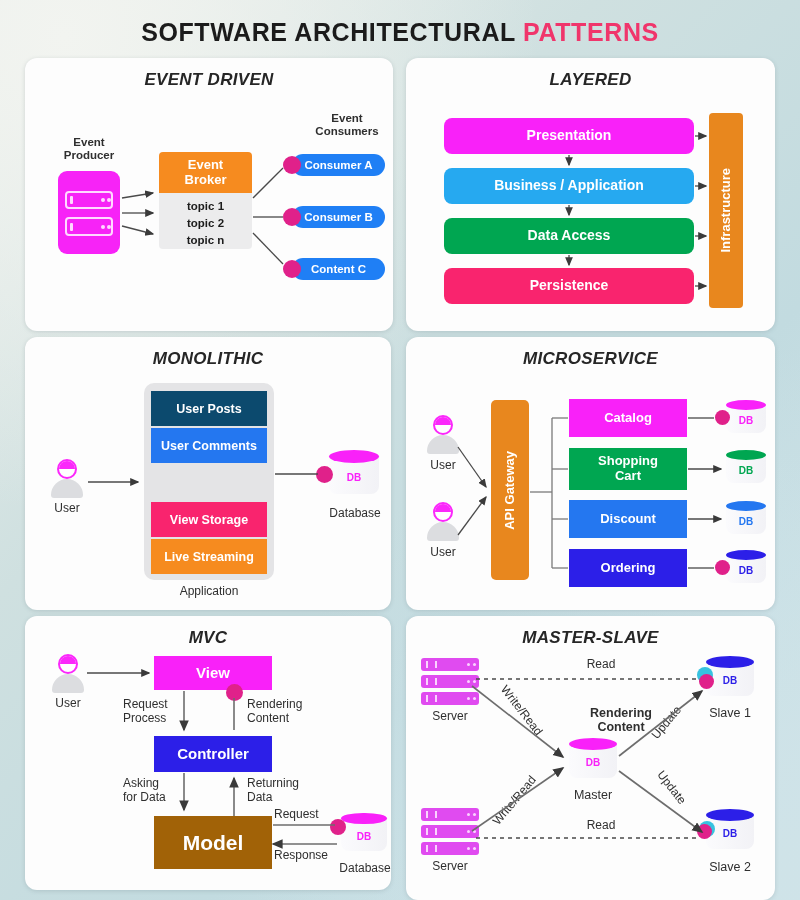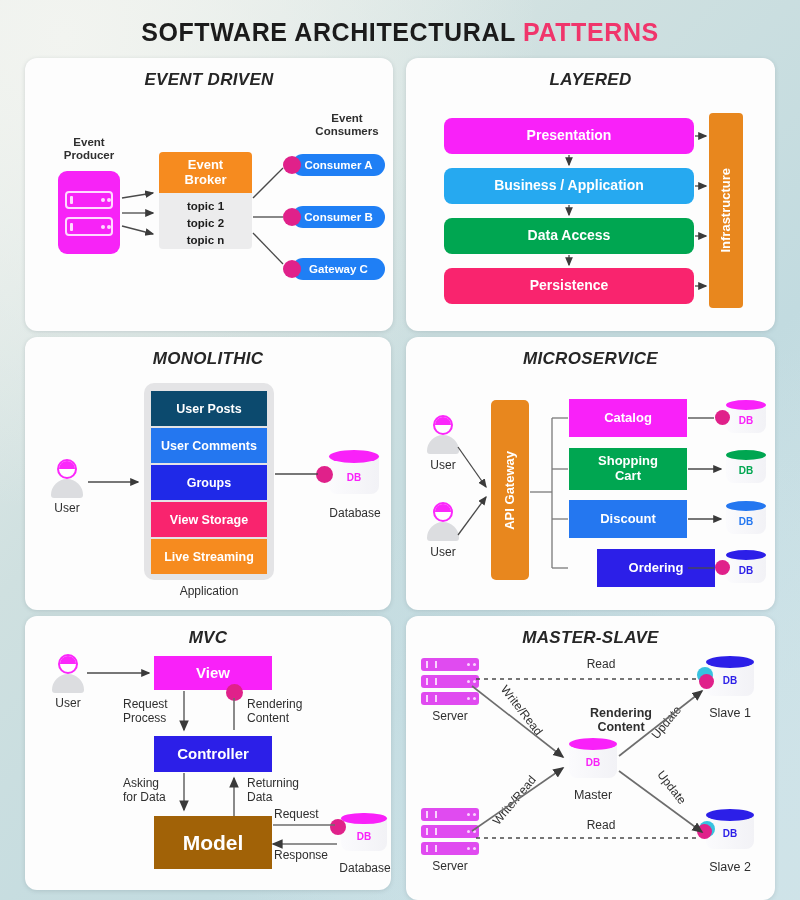--- a/index.html
+++ b/index.html
@@ -127,21 +127,21 @@
       <div class="lbl" style="left:0;top:24px;width:93px;font-size:11.5px;font-weight:600;color:#1c1c1c;">topic 2</div>
       <div class="lbl" style="left:0;top:41px;width:93px;font-size:11.5px;font-weight:600;color:#1c1c1c;">topic n</div>
     </div>
 
     <div class="box" style="left:267px;top:96px;width:93px;height:22px;background:#1f7ff5;border-radius:11px;font-size:11.5px;">Consumer A</div>
     <div class="dot" style="left:258px;top:98px;width:18px;height:18px;"></div>
 
     <div class="box" style="left:267px;top:148px;width:93px;height:22px;background:#1f7ff5;border-radius:11px;font-size:11.5px;">Consumer B</div>
     <div class="dot" style="left:258px;top:150px;width:18px;height:18px;"></div>
 
-    <div class="box" style="left:267px;top:200px;width:93px;height:22px;background:#1f7ff5;border-radius:11px;font-size:11.5px;">Gateway C</div>
+    <div class="box" style="left:267px;top:200px;width:93px;height:22px;background:#1f7ff5;border-radius:11px;font-size:11.5px;">Content C</div>
     <div class="dot" style="left:258px;top:202px;width:18px;height:18px;"></div>
 
     <svg class="ov" width="366" height="273">
       <defs>
           <marker id="ar1" markerWidth="7" markerHeight="7" refX="6" refY="3" orient="auto">
         <path d="M0,0 L7,3 L0,6 z" fill="#3a3a3a"></path>
           </marker>
         </defs>
       <path class="ln" d="M97,140 L128,135" marker-end="url(#ar1)"></path>
       <path class="ln" d="M97,155 L128,155" marker-end="url(#ar1)"></path>
@@ -185,21 +185,20 @@
 
     <div class="user" style="left:25px;top:122px;">
       <div class="head"></div>
         <div class="body"></div>
     </div>
     <div class="lbl" style="left:12px;top:165px;width:60px;font-size:12px;">User</div>
 
     <div class="abs" style="left:119px;top:46px;width:130px;height:197px;background:#e4e4e6;border-radius:10px;"></div>
     <div class="box" style="left:126px;top:54px;width:116px;height:35px;background:#0c4a6e;font-size:12.5px;">User Posts</div>
     <div class="box" style="left:126px;top:91px;width:116px;height:35px;background:#2477f0;font-size:12.5px;">User Comments</div>
-    <div class="box" style="left:126px;top:128px;width:116px;height:35px;background:#1f29e8;font-size:12.5px;">Groups</div>
     <div class="box" style="left:126px;top:165px;width:116px;height:35px;background:#f9246e;font-size:12.5px;">View Storage</div>
     <div class="box" style="left:126px;top:202px;width:116px;height:35px;background:#f68b1f;font-size:12.5px;">Live Streaming</div>
 
     <div class="lbl" style="left:119px;top:248px;width:130px;font-size:12px;">Application</div>
 
     <div class="db" style="left:304px;top:113px;width:50px;height:50px;">
       <div class="sh"></div>
       <div class="body">
           <span style="color:#f921f9;">DB</span>
         </div>
@@ -235,21 +234,21 @@
     <div class="lbl" style="left:7px;top:209px;width:60px;font-size:12px;">User</div>
 
     <div class="box" style="left:85px;top:63px;width:38px;height:180px;background:#e8871e;border-radius:5px;font-size:13px;">
       <span style="writing-mode:vertical-rl;transform:rotate(180deg);">API Gateway</span>
     </div>
 
     <div class="box" style="left:163px;top:62px;width:118px;height:38px;background:#f921f9;font-size:13px;white-space:pre-line;">Catalog</div>
     <div class="box" style="left:163px;top:111px;width:118px;height:42px;background:#00a651;font-size:13px;white-space:pre-line;">Shopping
 Cart</div>
     <div class="box" style="left:163px;top:163px;width:118px;height:38px;background:#2477f0;font-size:13px;white-space:pre-line;">Discount</div>
-    <div class="box" style="left:163px;top:212px;width:118px;height:38px;background:#2c1fe8;font-size:13px;white-space:pre-line;margin-left:28px;">Ordering</div>
+    <div class="box" style="left:163px;top:212px;width:118px;height:38px;background:#2c1fe8;font-size:13px;white-space:pre-line;">Ordering</div>
 
     <div class="db" style="left:320px;top:63px;width:40px;height:38px;">
       <div class="sh"></div>
         <div class="body">
           <span style="color:#f921f9;">DB</span>
         </div>
       <div class="top" style="background:#f921f9;"></div>
       </div>
     <div class="dot" style="left:309px;top:73px;width:15px;height:15px;"></div>
 

